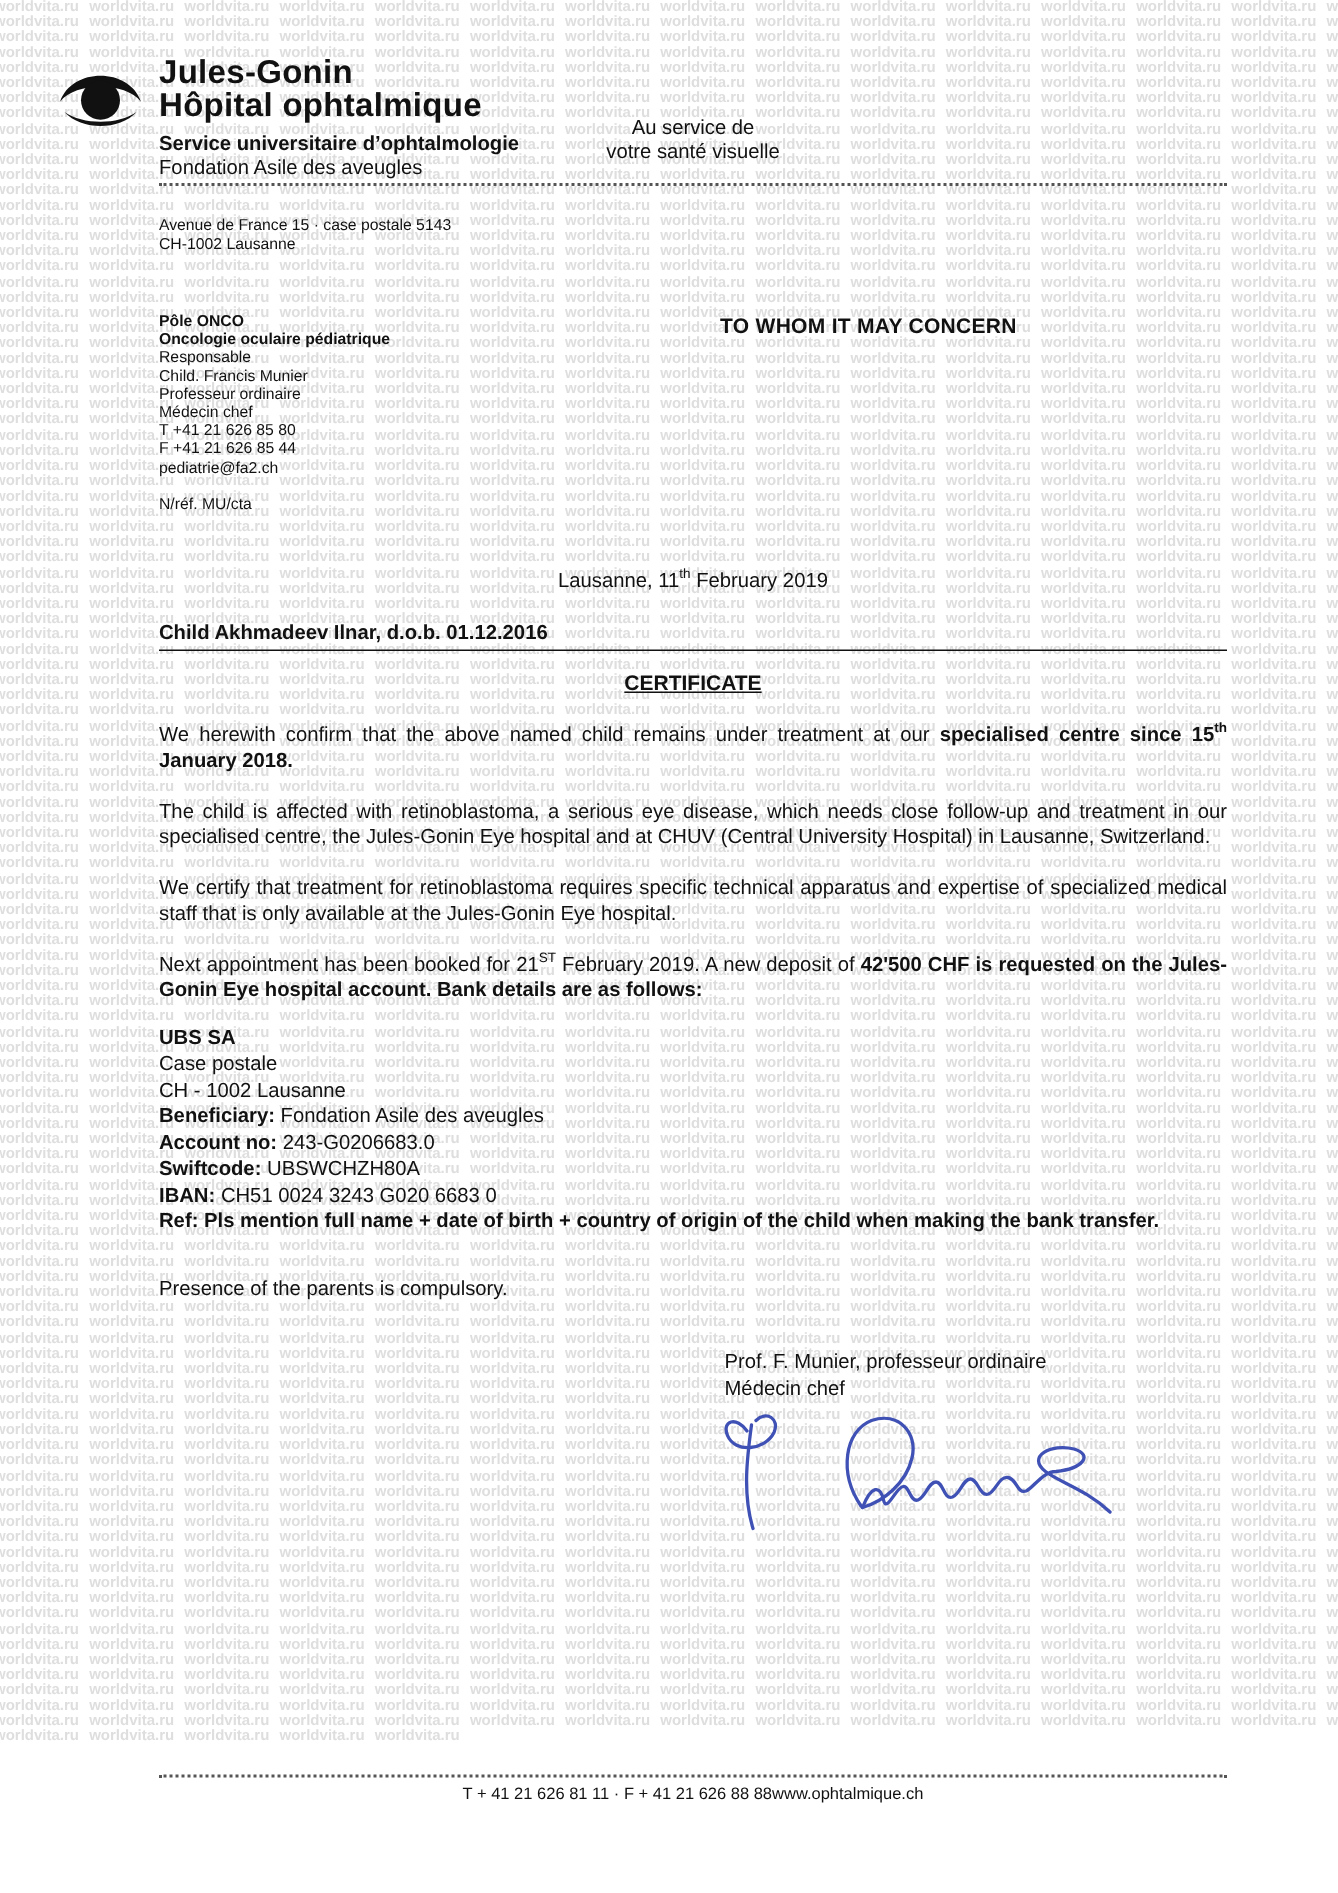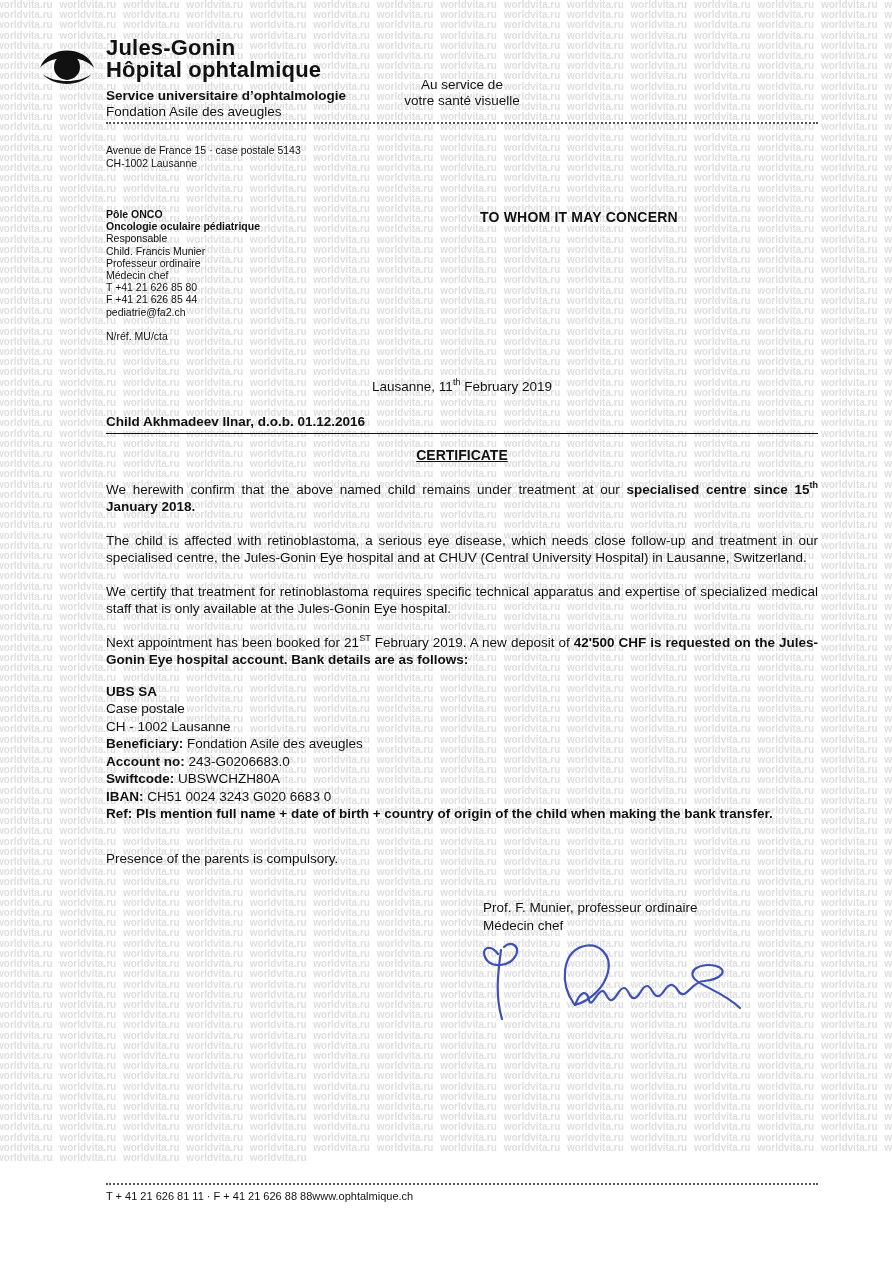--- a/index.html
+++ b/index.html
@@ -61,21 +61,21 @@
   .notice { margin-top:27px; }
 
   
   .sig-block { margin-top:32px; margin-left:377px; }
   .sig-ink { margin-left:368px; margin-top:4px; display:block; }
 
   
   .footer {
     position:absolute; top:1183px; left:106px; width:712px;
     border-top:2px dotted #555; padding-top:5px;
-    display:flex; justify-content:flex-start;
+    display:flex; justify-content:center;
     font-size:11px;
   }
 </style>
 </head>
 <body>
 
 <div class="page">
 
   <div class="watermark" style="color: rgb(222, 222, 222);">worldvita.ru worldvita.ru worldvita.ru worldvita.ru worldvita.ru worldvita.ru worldvita.ru worldvita.ru worldvita.ru worldvita.ru worldvita.ru worldvita.ru worldvita.ru worldvita.ru worldvita.ru worldvita.ru worldvita.ru worldvita.ru worldvita.ru worldvita.ru worldvita.ru worldvita.ru worldvita.ru worldvita.ru worldvita.ru worldvita.ru worldvita.ru worldvita.ru worldvita.ru worldvita.ru worldvita.ru worldvita.ru worldvita.ru worldvita.ru worldvita.ru worldvita.ru worldvita.ru worldvita.ru worldvita.ru worldvita.ru worldvita.ru worldvita.ru worldvita.ru worldvita.ru worldvita.ru worldvita.ru worldvita.ru worldvita.ru worldvita.ru worldvita.ru worldvita.ru worldvita.ru worldvita.ru worldvita.ru worldvita.ru worldvita.ru worldvita.ru worldvita.ru worldvita.ru worldvita.ru worldvita.ru worldvita.ru worldvita.ru worldvita.ru worldvita.ru worldvita.ru worldvita.ru worldvita.ru worldvita.ru worldvita.ru worldvita.ru worldvita.ru worldvita.ru worldvita.ru worldvita.ru worldvita.ru worldvita.ru worldvita.ru worldvita.ru worldvita.ru worldvita.ru worldvita.ru worldvita.ru worldvita.ru worldvita.ru worldvita.ru worldvita.ru worldvita.ru worldvita.ru worldvita.ru worldvita.ru worldvita.ru worldvita.ru worldvita.ru worldvita.ru worldvita.ru worldvita.ru worldvita.ru worldvita.ru worldvita.ru worldvita.ru worldvita.ru worldvita.ru worldvita.ru worldvita.ru worldvita.ru worldvita.ru worldvita.ru worldvita.ru worldvita.ru worldvita.ru worldvita.ru worldvita.ru worldvita.ru worldvita.ru worldvita.ru worldvita.ru worldvita.ru worldvita.ru worldvita.ru worldvita.ru worldvita.ru worldvita.ru worldvita.ru worldvita.ru worldvita.ru worldvita.ru worldvita.ru worldvita.ru worldvita.ru worldvita.ru worldvita.ru worldvita.ru worldvita.ru worldvita.ru worldvita.ru worldvita.ru worldvita.ru worldvita.ru worldvita.ru worldvita.ru worldvita.ru worldvita.ru worldvita.ru worldvita.ru worldvita.ru worldvita.ru worldvita.ru worldvita.ru worldvita.ru worldvita.ru worldvita.ru worldvita.ru worldvita.ru worldvita.ru worldvita.ru worldvita.ru worldvita.ru worldvita.ru worldvita.ru worldvita.ru worldvita.ru worldvita.ru worldvita.ru worldvita.ru worldvita.ru worldvita.ru worldvita.ru worldvita.ru worldvita.ru worldvita.ru worldvita.ru worldvita.ru worldvita.ru worldvita.ru worldvita.ru worldvita.ru worldvita.ru worldvita.ru worldvita.ru worldvita.ru worldvita.ru worldvita.ru worldvita.ru worldvita.ru worldvita.ru worldvita.ru worldvita.ru worldvita.ru worldvita.ru worldvita.ru worldvita.ru worldvita.ru worldvita.ru worldvita.ru worldvita.ru worldvita.ru worldvita.ru worldvita.ru worldvita.ru worldvita.ru worldvita.ru worldvita.ru worldvita.ru worldvita.ru worldvita.ru worldvita.ru worldvita.ru worldvita.ru worldvita.ru worldvita.ru worldvita.ru worldvita.ru worldvita.ru worldvita.ru worldvita.ru worldvita.ru worldvita.ru worldvita.ru worldvita.ru worldvita.ru worldvita.ru worldvita.ru worldvita.ru worldvita.ru worldvita.ru worldvita.ru worldvita.ru worldvita.ru worldvita.ru worldvita.ru worldvita.ru worldvita.ru worldvita.ru worldvita.ru worldvita.ru worldvita.ru worldvita.ru worldvita.ru worldvita.ru worldvita.ru worldvita.ru worldvita.ru worldvita.ru worldvita.ru worldvita.ru worldvita.ru worldvita.ru worldvita.ru worldvita.ru worldvita.ru worldvita.ru worldvita.ru worldvita.ru worldvita.ru worldvita.ru worldvita.ru worldvita.ru worldvita.ru worldvita.ru worldvita.ru worldvita.ru worldvita.ru worldvita.ru worldvita.ru worldvita.ru worldvita.ru worldvita.ru worldvita.ru worldvita.ru worldvita.ru worldvita.ru worldvita.ru worldvita.ru worldvita.ru worldvita.ru worldvita.ru worldvita.ru worldvita.ru worldvita.ru worldvita.ru worldvita.ru worldvita.ru worldvita.ru worldvita.ru worldvita.ru worldvita.ru worldvita.ru worldvita.ru worldvita.ru worldvita.ru worldvita.ru worldvita.ru worldvita.ru worldvita.ru worldvita.ru worldvita.ru worldvita.ru worldvita.ru worldvita.ru worldvita.ru worldvita.ru worldvita.ru worldvita.ru worldvita.ru worldvita.ru worldvita.ru worldvita.ru worldvita.ru worldvita.ru worldvita.ru worldvita.ru worldvita.ru worldvita.ru worldvita.ru worldvita.ru worldvita.ru worldvita.ru worldvita.ru worldvita.ru worldvita.ru worldvita.ru worldvita.ru worldvita.ru worldvita.ru worldvita.ru worldvita.ru worldvita.ru worldvita.ru worldvita.ru worldvita.ru worldvita.ru worldvita.ru worldvita.ru worldvita.ru worldvita.ru worldvita.ru worldvita.ru worldvita.ru worldvita.ru worldvita.ru worldvita.ru worldvita.ru worldvita.ru worldvita.ru worldvita.ru worldvita.ru worldvita.ru worldvita.ru worldvita.ru worldvita.ru worldvita.ru worldvita.ru worldvita.ru worldvita.ru worldvita.ru worldvita.ru worldvita.ru worldvita.ru worldvita.ru worldvita.ru worldvita.ru worldvita.ru worldvita.ru worldvita.ru worldvita.ru worldvita.ru worldvita.ru worldvita.ru worldvita.ru worldvita.ru worldvita.ru worldvita.ru worldvita.ru worldvita.ru worldvita.ru worldvita.ru worldvita.ru worldvita.ru worldvita.ru worldvita.ru worldvita.ru worldvita.ru worldvita.ru worldvita.ru worldvita.ru worldvita.ru worldvita.ru worldvita.ru worldvita.ru worldvita.ru worldvita.ru worldvita.ru worldvita.ru worldvita.ru worldvita.ru worldvita.ru worldvita.ru worldvita.ru worldvita.ru worldvita.ru worldvita.ru worldvita.ru worldvita.ru worldvita.ru worldvita.ru worldvita.ru worldvita.ru worldvita.ru worldvita.ru worldvita.ru worldvita.ru worldvita.ru worldvita.ru worldvita.ru worldvita.ru worldvita.ru worldvita.ru worldvita.ru worldvita.ru worldvita.ru worldvita.ru worldvita.ru worldvita.ru worldvita.ru worldvita.ru worldvita.ru worldvita.ru worldvita.ru worldvita.ru worldvita.ru worldvita.ru worldvita.ru worldvita.ru worldvita.ru worldvita.ru worldvita.ru worldvita.ru worldvita.ru worldvita.ru worldvita.ru worldvita.ru worldvita.ru worldvita.ru worldvita.ru worldvita.ru worldvita.ru worldvita.ru worldvita.ru worldvita.ru worldvita.ru worldvita.ru worldvita.ru worldvita.ru worldvita.ru worldvita.ru worldvita.ru worldvita.ru worldvita.ru worldvita.ru worldvita.ru worldvita.ru worldvita.ru worldvita.ru worldvita.ru worldvita.ru worldvita.ru worldvita.ru worldvita.ru worldvita.ru worldvita.ru worldvita.ru worldvita.ru worldvita.ru worldvita.ru worldvita.ru worldvita.ru worldvita.ru worldvita.ru worldvita.ru worldvita.ru worldvita.ru worldvita.ru worldvita.ru worldvita.ru worldvita.ru worldvita.ru worldvita.ru worldvita.ru worldvita.ru worldvita.ru worldvita.ru worldvita.ru worldvita.ru worldvita.ru worldvita.ru worldvita.ru worldvita.ru worldvita.ru worldvita.ru worldvita.ru worldvita.ru worldvita.ru worldvita.ru worldvita.ru worldvita.ru worldvita.ru worldvita.ru worldvita.ru worldvita.ru worldvita.ru worldvita.ru worldvita.ru worldvita.ru worldvita.ru worldvita.ru worldvita.ru worldvita.ru worldvita.ru worldvita.ru worldvita.ru worldvita.ru worldvita.ru worldvita.ru worldvita.ru worldvita.ru worldvita.ru worldvita.ru worldvita.ru worldvita.ru worldvita.ru worldvita.ru worldvita.ru worldvita.ru worldvita.ru worldvita.ru worldvita.ru worldvita.ru worldvita.ru worldvita.ru worldvita.ru worldvita.ru worldvita.ru worldvita.ru worldvita.ru worldvita.ru worldvita.ru worldvita.ru worldvita.ru worldvita.ru worldvita.ru worldvita.ru worldvita.ru worldvita.ru worldvita.ru worldvita.ru worldvita.ru worldvita.ru worldvita.ru worldvita.ru worldvita.ru worldvita.ru worldvita.ru worldvita.ru worldvita.ru worldvita.ru worldvita.ru worldvita.ru worldvita.ru worldvita.ru worldvita.ru worldvita.ru worldvita.ru worldvita.ru worldvita.ru worldvita.ru worldvita.ru worldvita.ru worldvita.ru worldvita.ru worldvita.ru worldvita.ru worldvita.ru worldvita.ru worldvita.ru worldvita.ru worldvita.ru worldvita.ru worldvita.ru worldvita.ru worldvita.ru worldvita.ru worldvita.ru worldvita.ru worldvita.ru worldvita.ru worldvita.ru worldvita.ru worldvita.ru worldvita.ru worldvita.ru worldvita.ru worldvita.ru worldvita.ru worldvita.ru worldvita.ru worldvita.ru worldvita.ru worldvita.ru worldvita.ru worldvita.ru worldvita.ru worldvita.ru worldvita.ru worldvita.ru worldvita.ru worldvita.ru worldvita.ru worldvita.ru worldvita.ru worldvita.ru worldvita.ru worldvita.ru worldvita.ru worldvita.ru worldvita.ru worldvita.ru worldvita.ru worldvita.ru worldvita.ru worldvita.ru worldvita.ru worldvita.ru worldvita.ru worldvita.ru worldvita.ru worldvita.ru worldvita.ru worldvita.ru worldvita.ru worldvita.ru worldvita.ru worldvita.ru worldvita.ru worldvita.ru worldvita.ru worldvita.ru worldvita.ru worldvita.ru worldvita.ru worldvita.ru worldvita.ru worldvita.ru worldvita.ru worldvita.ru worldvita.ru worldvita.ru worldvita.ru worldvita.ru worldvita.ru worldvita.ru worldvita.ru worldvita.ru worldvita.ru worldvita.ru worldvita.ru worldvita.ru worldvita.ru worldvita.ru worldvita.ru worldvita.ru worldvita.ru worldvita.ru worldvita.ru worldvita.ru worldvita.ru worldvita.ru worldvita.ru worldvita.ru worldvita.ru worldvita.ru worldvita.ru worldvita.ru worldvita.ru worldvita.ru worldvita.ru worldvita.ru worldvita.ru worldvita.ru worldvita.ru worldvita.ru worldvita.ru worldvita.ru worldvita.ru worldvita.ru worldvita.ru worldvita.ru worldvita.ru worldvita.ru worldvita.ru worldvita.ru worldvita.ru worldvita.ru worldvita.ru worldvita.ru worldvita.ru worldvita.ru worldvita.ru worldvita.ru worldvita.ru worldvita.ru worldvita.ru worldvita.ru worldvita.ru worldvita.ru worldvita.ru worldvita.ru worldvita.ru worldvita.ru worldvita.ru worldvita.ru worldvita.ru worldvita.ru worldvita.ru worldvita.ru worldvita.ru worldvita.ru worldvita.ru worldvita.ru worldvita.ru worldvita.ru worldvita.ru worldvita.ru worldvita.ru worldvita.ru worldvita.ru worldvita.ru worldvita.ru worldvita.ru worldvita.ru worldvita.ru worldvita.ru worldvita.ru worldvita.ru worldvita.ru worldvita.ru worldvita.ru worldvita.ru worldvita.ru worldvita.ru worldvita.ru worldvita.ru worldvita.ru worldvita.ru worldvita.ru worldvita.ru worldvita.ru worldvita.ru worldvita.ru worldvita.ru worldvita.ru worldvita.ru worldvita.ru worldvita.ru worldvita.ru worldvita.ru worldvita.ru worldvita.ru worldvita.ru worldvita.ru worldvita.ru worldvita.ru worldvita.ru worldvita.ru worldvita.ru worldvita.ru worldvita.ru worldvita.ru worldvita.ru worldvita.ru worldvita.ru worldvita.ru worldvita.ru worldvita.ru worldvita.ru worldvita.ru worldvita.ru worldvita.ru worldvita.ru worldvita.ru worldvita.ru worldvita.ru worldvita.ru worldvita.ru worldvita.ru worldvita.ru worldvita.ru worldvita.ru worldvita.ru worldvita.ru worldvita.ru worldvita.ru worldvita.ru worldvita.ru worldvita.ru worldvita.ru worldvita.ru worldvita.ru worldvita.ru worldvita.ru worldvita.ru worldvita.ru worldvita.ru worldvita.ru worldvita.ru worldvita.ru worldvita.ru worldvita.ru worldvita.ru worldvita.ru worldvita.ru worldvita.ru worldvita.ru worldvita.ru worldvita.ru worldvita.ru worldvita.ru worldvita.ru worldvita.ru worldvita.ru worldvita.ru worldvita.ru worldvita.ru worldvita.ru worldvita.ru worldvita.ru worldvita.ru worldvita.ru worldvita.ru worldvita.ru worldvita.ru worldvita.ru worldvita.ru worldvita.ru worldvita.ru worldvita.ru worldvita.ru worldvita.ru worldvita.ru worldvita.ru worldvita.ru worldvita.ru worldvita.ru worldvita.ru worldvita.ru worldvita.ru worldvita.ru worldvita.ru worldvita.ru worldvita.ru worldvita.ru worldvita.ru worldvita.ru worldvita.ru worldvita.ru worldvita.ru worldvita.ru worldvita.ru worldvita.ru worldvita.ru worldvita.ru worldvita.ru worldvita.ru worldvita.ru worldvita.ru worldvita.ru worldvita.ru worldvita.ru worldvita.ru worldvita.ru worldvita.ru worldvita.ru worldvita.ru worldvita.ru worldvita.ru worldvita.ru worldvita.ru worldvita.ru worldvita.ru worldvita.ru worldvita.ru worldvita.ru worldvita.ru worldvita.ru worldvita.ru worldvita.ru worldvita.ru worldvita.ru worldvita.ru worldvita.ru worldvita.ru worldvita.ru worldvita.ru worldvita.ru worldvita.ru worldvita.ru worldvita.ru worldvita.ru worldvita.ru worldvita.ru worldvita.ru worldvita.ru worldvita.ru worldvita.ru worldvita.ru worldvita.ru worldvita.ru worldvita.ru worldvita.ru worldvita.ru worldvita.ru worldvita.ru worldvita.ru worldvita.ru worldvita.ru worldvita.ru worldvita.ru worldvita.ru worldvita.ru worldvita.ru worldvita.ru worldvita.ru worldvita.ru worldvita.ru worldvita.ru worldvita.ru worldvita.ru worldvita.ru worldvita.ru worldvita.ru worldvita.ru worldvita.ru worldvita.ru worldvita.ru worldvita.ru worldvita.ru worldvita.ru worldvita.ru worldvita.ru worldvita.ru worldvita.ru worldvita.ru worldvita.ru worldvita.ru worldvita.ru worldvita.ru worldvita.ru worldvita.ru worldvita.ru worldvita.ru worldvita.ru worldvita.ru worldvita.ru worldvita.ru worldvita.ru worldvita.ru worldvita.ru worldvita.ru worldvita.ru worldvita.ru worldvita.ru worldvita.ru worldvita.ru worldvita.ru worldvita.ru worldvita.ru worldvita.ru worldvita.ru worldvita.ru worldvita.ru worldvita.ru worldvita.ru worldvita.ru worldvita.ru worldvita.ru worldvita.ru worldvita.ru worldvita.ru worldvita.ru worldvita.ru worldvita.ru worldvita.ru worldvita.ru worldvita.ru worldvita.ru worldvita.ru worldvita.ru worldvita.ru worldvita.ru worldvita.ru worldvita.ru worldvita.ru worldvita.ru worldvita.ru worldvita.ru worldvita.ru worldvita.ru worldvita.ru worldvita.ru worldvita.ru worldvita.ru worldvita.ru worldvita.ru worldvita.ru worldvita.ru worldvita.ru worldvita.ru worldvita.ru worldvita.ru worldvita.ru worldvita.ru worldvita.ru worldvita.ru worldvita.ru worldvita.ru worldvita.ru worldvita.ru worldvita.ru worldvita.ru worldvita.ru worldvita.ru worldvita.ru worldvita.ru worldvita.ru worldvita.ru worldvita.ru worldvita.ru worldvita.ru worldvita.ru worldvita.ru worldvita.ru worldvita.ru worldvita.ru worldvita.ru worldvita.ru worldvita.ru worldvita.ru worldvita.ru worldvita.ru worldvita.ru worldvita.ru worldvita.ru worldvita.ru worldvita.ru worldvita.ru worldvita.ru worldvita.ru worldvita.ru worldvita.ru worldvita.ru worldvita.ru worldvita.ru worldvita.ru worldvita.ru worldvita.ru worldvita.ru worldvita.ru worldvita.ru worldvita.ru worldvita.ru worldvita.ru worldvita.ru worldvita.ru worldvita.ru worldvita.ru worldvita.ru worldvita.ru worldvita.ru worldvita.ru worldvita.ru worldvita.ru worldvita.ru worldvita.ru worldvita.ru worldvita.ru worldvita.ru worldvita.ru worldvita.ru worldvita.ru worldvita.ru worldvita.ru worldvita.ru worldvita.ru worldvita.ru worldvita.ru worldvita.ru worldvita.ru worldvita.ru worldvita.ru worldvita.ru worldvita.ru worldvita.ru worldvita.ru worldvita.ru worldvita.ru worldvita.ru worldvita.ru worldvita.ru worldvita.ru worldvita.ru worldvita.ru worldvita.ru worldvita.ru worldvita.ru worldvita.ru worldvita.ru worldvita.ru worldvita.ru worldvita.ru worldvita.ru worldvita.ru worldvita.ru worldvita.ru worldvita.ru worldvita.ru worldvita.ru worldvita.ru worldvita.ru worldvita.ru worldvita.ru worldvita.ru worldvita.ru worldvita.ru worldvita.ru worldvita.ru worldvita.ru worldvita.ru worldvita.ru worldvita.ru worldvita.ru worldvita.ru worldvita.ru worldvita.ru worldvita.ru worldvita.ru worldvita.ru worldvita.ru worldvita.ru worldvita.ru worldvita.ru worldvita.ru worldvita.ru worldvita.ru worldvita.ru worldvita.ru worldvita.ru worldvita.ru worldvita.ru worldvita.ru worldvita.ru worldvita.ru worldvita.ru worldvita.ru worldvita.ru worldvita.ru worldvita.ru worldvita.ru worldvita.ru worldvita.ru worldvita.ru worldvita.ru worldvita.ru worldvita.ru worldvita.ru worldvita.ru worldvita.ru worldvita.ru worldvita.ru worldvita.ru worldvita.ru worldvita.ru worldvita.ru worldvita.ru worldvita.ru worldvita.ru worldvita.ru worldvita.ru worldvita.ru worldvita.ru worldvita.ru worldvita.ru worldvita.ru worldvita.ru worldvita.ru worldvita.ru worldvita.ru worldvita.ru worldvita.ru worldvita.ru worldvita.ru worldvita.ru worldvita.ru worldvita.ru worldvita.ru worldvita.ru worldvita.ru worldvita.ru worldvita.ru worldvita.ru worldvita.ru worldvita.ru worldvita.ru worldvita.ru worldvita.ru worldvita.ru worldvita.ru worldvita.ru worldvita.ru worldvita.ru worldvita.ru worldvita.ru worldvita.ru worldvita.ru worldvita.ru worldvita.ru worldvita.ru worldvita.ru worldvita.ru worldvita.ru worldvita.ru worldvita.ru worldvita.ru worldvita.ru worldvita.ru worldvita.ru worldvita.ru worldvita.ru worldvita.ru worldvita.ru worldvita.ru worldvita.ru worldvita.ru worldvita.ru worldvita.ru worldvita.ru worldvita.ru worldvita.ru worldvita.ru worldvita.ru worldvita.ru worldvita.ru worldvita.ru worldvita.ru worldvita.ru worldvita.ru worldvita.ru worldvita.ru worldvita.ru worldvita.ru worldvita.ru worldvita.ru worldvita.ru worldvita.ru worldvita.ru worldvita.ru worldvita.ru worldvita.ru worldvita.ru worldvita.ru worldvita.ru worldvita.ru worldvita.ru worldvita.ru worldvita.ru worldvita.ru worldvita.ru worldvita.ru worldvita.ru worldvita.ru worldvita.ru worldvita.ru worldvita.ru worldvita.ru worldvita.ru worldvita.ru worldvita.ru worldvita.ru worldvita.ru worldvita.ru worldvita.ru worldvita.ru worldvita.ru worldvita.ru worldvita.ru worldvita.ru worldvita.ru worldvita.ru worldvita.ru worldvita.ru worldvita.ru worldvita.ru worldvita.ru worldvita.ru worldvita.ru worldvita.ru worldvita.ru worldvita.ru worldvita.ru worldvita.ru worldvita.ru worldvita.ru worldvita.ru worldvita.ru worldvita.ru worldvita.ru worldvita.ru worldvita.ru worldvita.ru worldvita.ru worldvita.ru worldvita.ru worldvita.ru worldvita.ru worldvita.ru worldvita.ru worldvita.ru worldvita.ru worldvita.ru worldvita.ru worldvita.ru worldvita.ru worldvita.ru worldvita.ru worldvita.ru worldvita.ru worldvita.ru worldvita.ru worldvita.ru worldvita.ru worldvita.ru worldvita.ru worldvita.ru worldvita.ru worldvita.ru worldvita.ru worldvita.ru worldvita.ru worldvita.ru worldvita.ru worldvita.ru worldvita.ru worldvita.ru worldvita.ru worldvita.ru worldvita.ru worldvita.ru worldvita.ru worldvita.ru worldvita.ru worldvita.ru worldvita.ru worldvita.ru worldvita.ru worldvita.ru worldvita.ru worldvita.ru worldvita.ru worldvita.ru worldvita.ru worldvita.ru worldvita.ru worldvita.ru worldvita.ru worldvita.ru worldvita.ru worldvita.ru worldvita.ru worldvita.ru worldvita.ru worldvita.ru worldvita.ru worldvita.ru worldvita.ru worldvita.ru worldvita.ru worldvita.ru worldvita.ru worldvita.ru worldvita.ru worldvita.ru worldvita.ru worldvita.ru worldvita.ru worldvita.ru worldvita.ru worldvita.ru worldvita.ru worldvita.ru worldvita.ru worldvita.ru worldvita.ru worldvita.ru worldvita.ru worldvita.ru worldvita.ru worldvita.ru worldvita.ru worldvita.ru worldvita.ru worldvita.ru worldvita.ru worldvita.ru worldvita.ru worldvita.ru worldvita.ru worldvita.ru worldvita.ru worldvita.ru worldvita.ru worldvita.ru worldvita.ru worldvita.ru worldvita.ru worldvita.ru worldvita.ru worldvita.ru worldvita.ru worldvita.ru worldvita.ru worldvita.ru worldvita.ru worldvita.ru worldvita.ru worldvita.ru worldvita.ru worldvita.ru worldvita.ru worldvita.ru worldvita.ru worldvita.ru worldvita.ru worldvita.ru worldvita.ru worldvita.ru worldvita.ru worldvita.ru worldvita.ru worldvita.ru worldvita.ru worldvita.ru worldvita.ru worldvita.ru worldvita.ru worldvita.ru worldvita.ru worldvita.ru worldvita.ru worldvita.ru worldvita.ru worldvita.ru worldvita.ru worldvita.ru worldvita.ru worldvita.ru worldvita.ru worldvita.ru worldvita.ru worldvita.ru worldvita.ru worldvita.ru worldvita.ru worldvita.ru worldvita.ru worldvita.ru worldvita.ru worldvita.ru worldvita.ru worldvita.ru worldvita.ru worldvita.ru worldvita.ru worldvita.ru worldvita.ru worldvita.ru worldvita.ru worldvita.ru worldvita.ru worldvita.ru worldvita.ru worldvita.ru worldvita.ru worldvita.ru worldvita.ru worldvita.ru worldvita.ru worldvita.ru worldvita.ru worldvita.ru worldvita.ru worldvita.ru worldvita.ru worldvita.ru worldvita.ru worldvita.ru worldvita.ru worldvita.ru worldvita.ru worldvita.ru worldvita.ru worldvita.ru worldvita.ru worldvita.ru worldvita.ru worldvita.ru worldvita.ru worldvita.ru worldvita.ru worldvita.ru worldvita.ru worldvita.ru worldvita.ru worldvita.ru worldvita.ru worldvita.ru worldvita.ru worldvita.ru worldvita.ru worldvita.ru worldvita.ru worldvita.ru worldvita.ru worldvita.ru worldvita.ru worldvita.ru worldvita.ru worldvita.ru worldvita.ru worldvita.ru worldvita.ru worldvita.ru worldvita.ru worldvita.ru worldvita.ru worldvita.ru worldvita.ru worldvita.ru worldvita.ru worldvita.ru worldvita.ru worldvita.ru worldvita.ru worldvita.ru worldvita.ru worldvita.ru worldvita.ru worldvita.ru worldvita.ru worldvita.ru worldvita.ru worldvita.ru worldvita.ru worldvita.ru worldvita.ru worldvita.ru worldvita.ru worldvita.ru worldvita.ru worldvita.ru worldvita.ru worldvita.ru worldvita.ru worldvita.ru worldvita.ru worldvita.ru worldvita.ru worldvita.ru worldvita.ru worldvita.ru worldvita.ru worldvita.ru worldvita.ru worldvita.ru worldvita.ru worldvita.ru worldvita.ru worldvita.ru worldvita.ru worldvita.ru worldvita.ru worldvita.ru worldvita.ru worldvita.ru worldvita.ru worldvita.ru worldvita.ru worldvita.ru worldvita.ru worldvita.ru worldvita.ru worldvita.ru worldvita.ru worldvita.ru worldvita.ru worldvita.ru worldvita.ru worldvita.ru worldvita.ru worldvita.ru worldvita.ru worldvita.ru worldvita.ru worldvita.ru worldvita.ru worldvita.ru worldvita.ru worldvita.ru worldvita.ru worldvita.ru worldvita.ru worldvita.ru worldvita.ru worldvita.ru worldvita.ru worldvita.ru worldvita.ru worldvita.ru worldvita.ru worldvita.ru worldvita.ru worldvita.ru worldvita.ru worldvita.ru worldvita.ru worldvita.ru worldvita.ru worldvita.ru worldvita.ru worldvita.ru worldvita.ru worldvita.ru worldvita.ru worldvita.ru worldvita.ru worldvita.ru worldvita.ru worldvita.ru worldvita.ru worldvita.ru worldvita.ru worldvita.ru worldvita.ru worldvita.ru worldvita.ru worldvita.ru worldvita.ru worldvita.ru worldvita.ru worldvita.ru worldvita.ru worldvita.ru worldvita.ru worldvita.ru worldvita.ru worldvita.ru worldvita.ru worldvita.ru worldvita.ru worldvita.ru worldvita.ru worldvita.ru worldvita.ru worldvita.ru worldvita.ru worldvita.ru worldvita.ru worldvita.ru worldvita.ru worldvita.ru worldvita.ru worldvita.ru worldvita.ru worldvita.ru worldvita.ru worldvita.ru worldvita.ru worldvita.ru worldvita.ru worldvita.ru worldvita.ru worldvita.ru worldvita.ru worldvita.ru worldvita.ru worldvita.ru worldvita.ru worldvita.ru worldvita.ru worldvita.ru worldvita.ru worldvita.ru </div>
 

